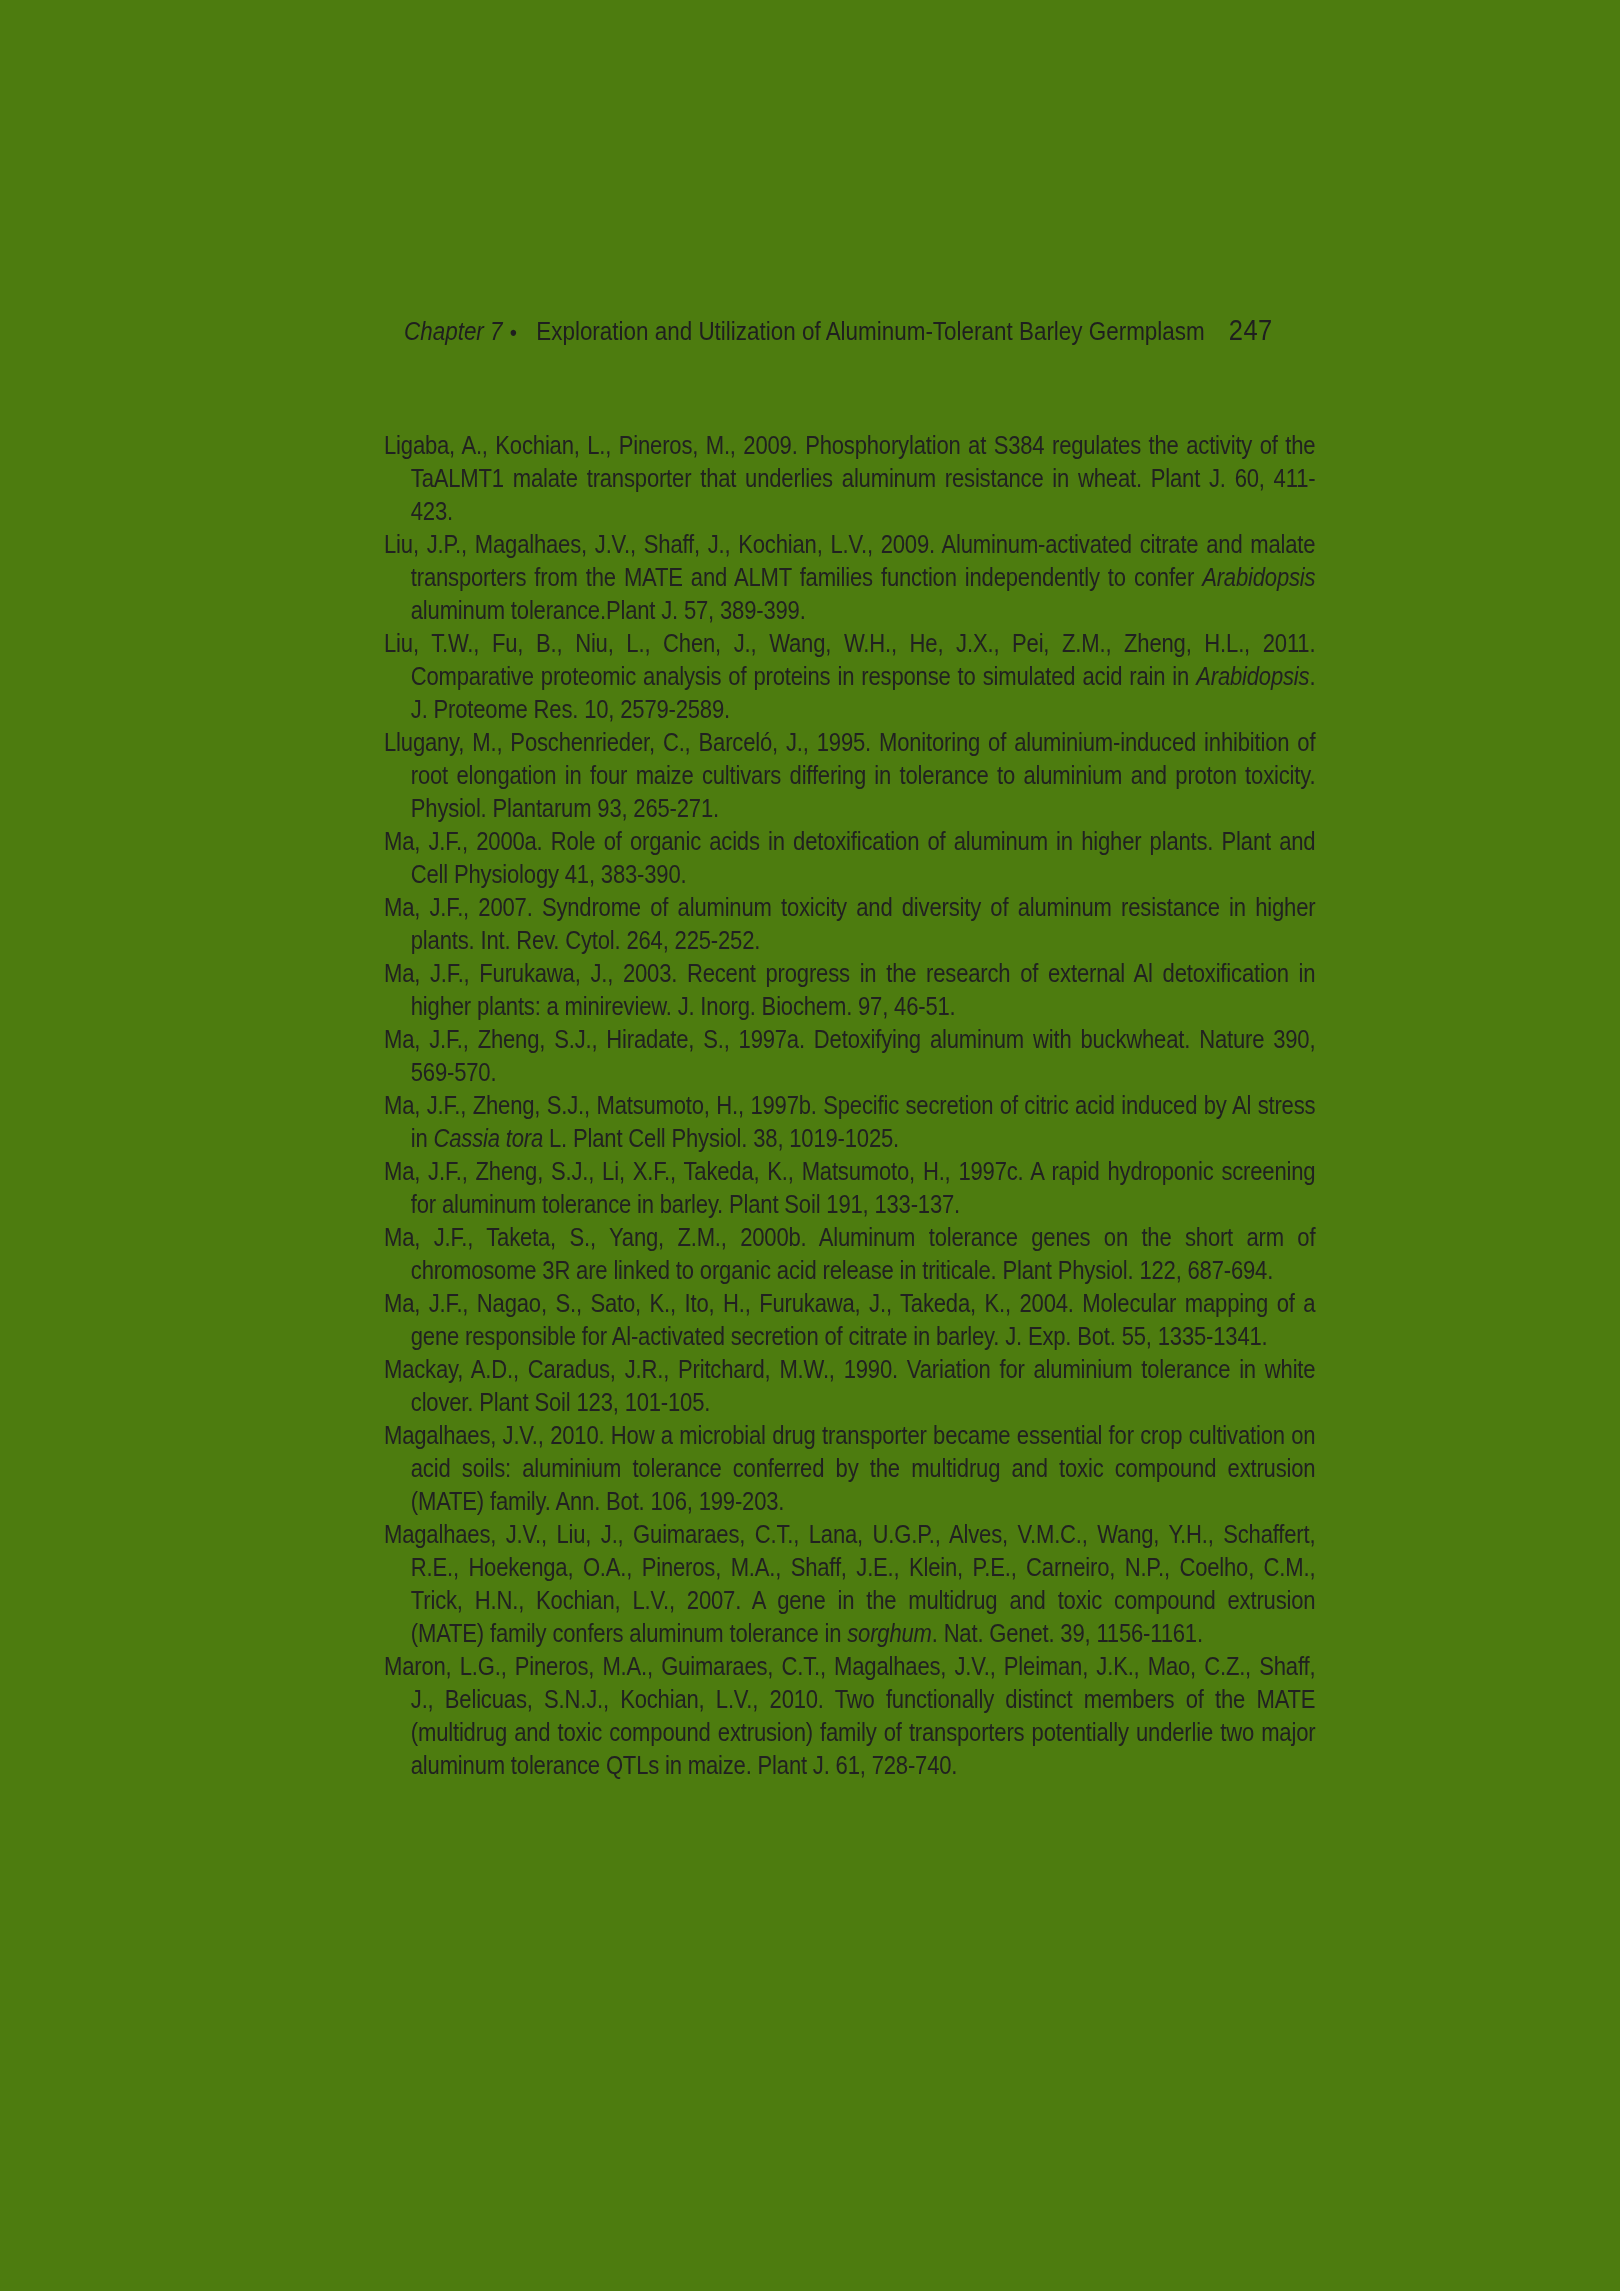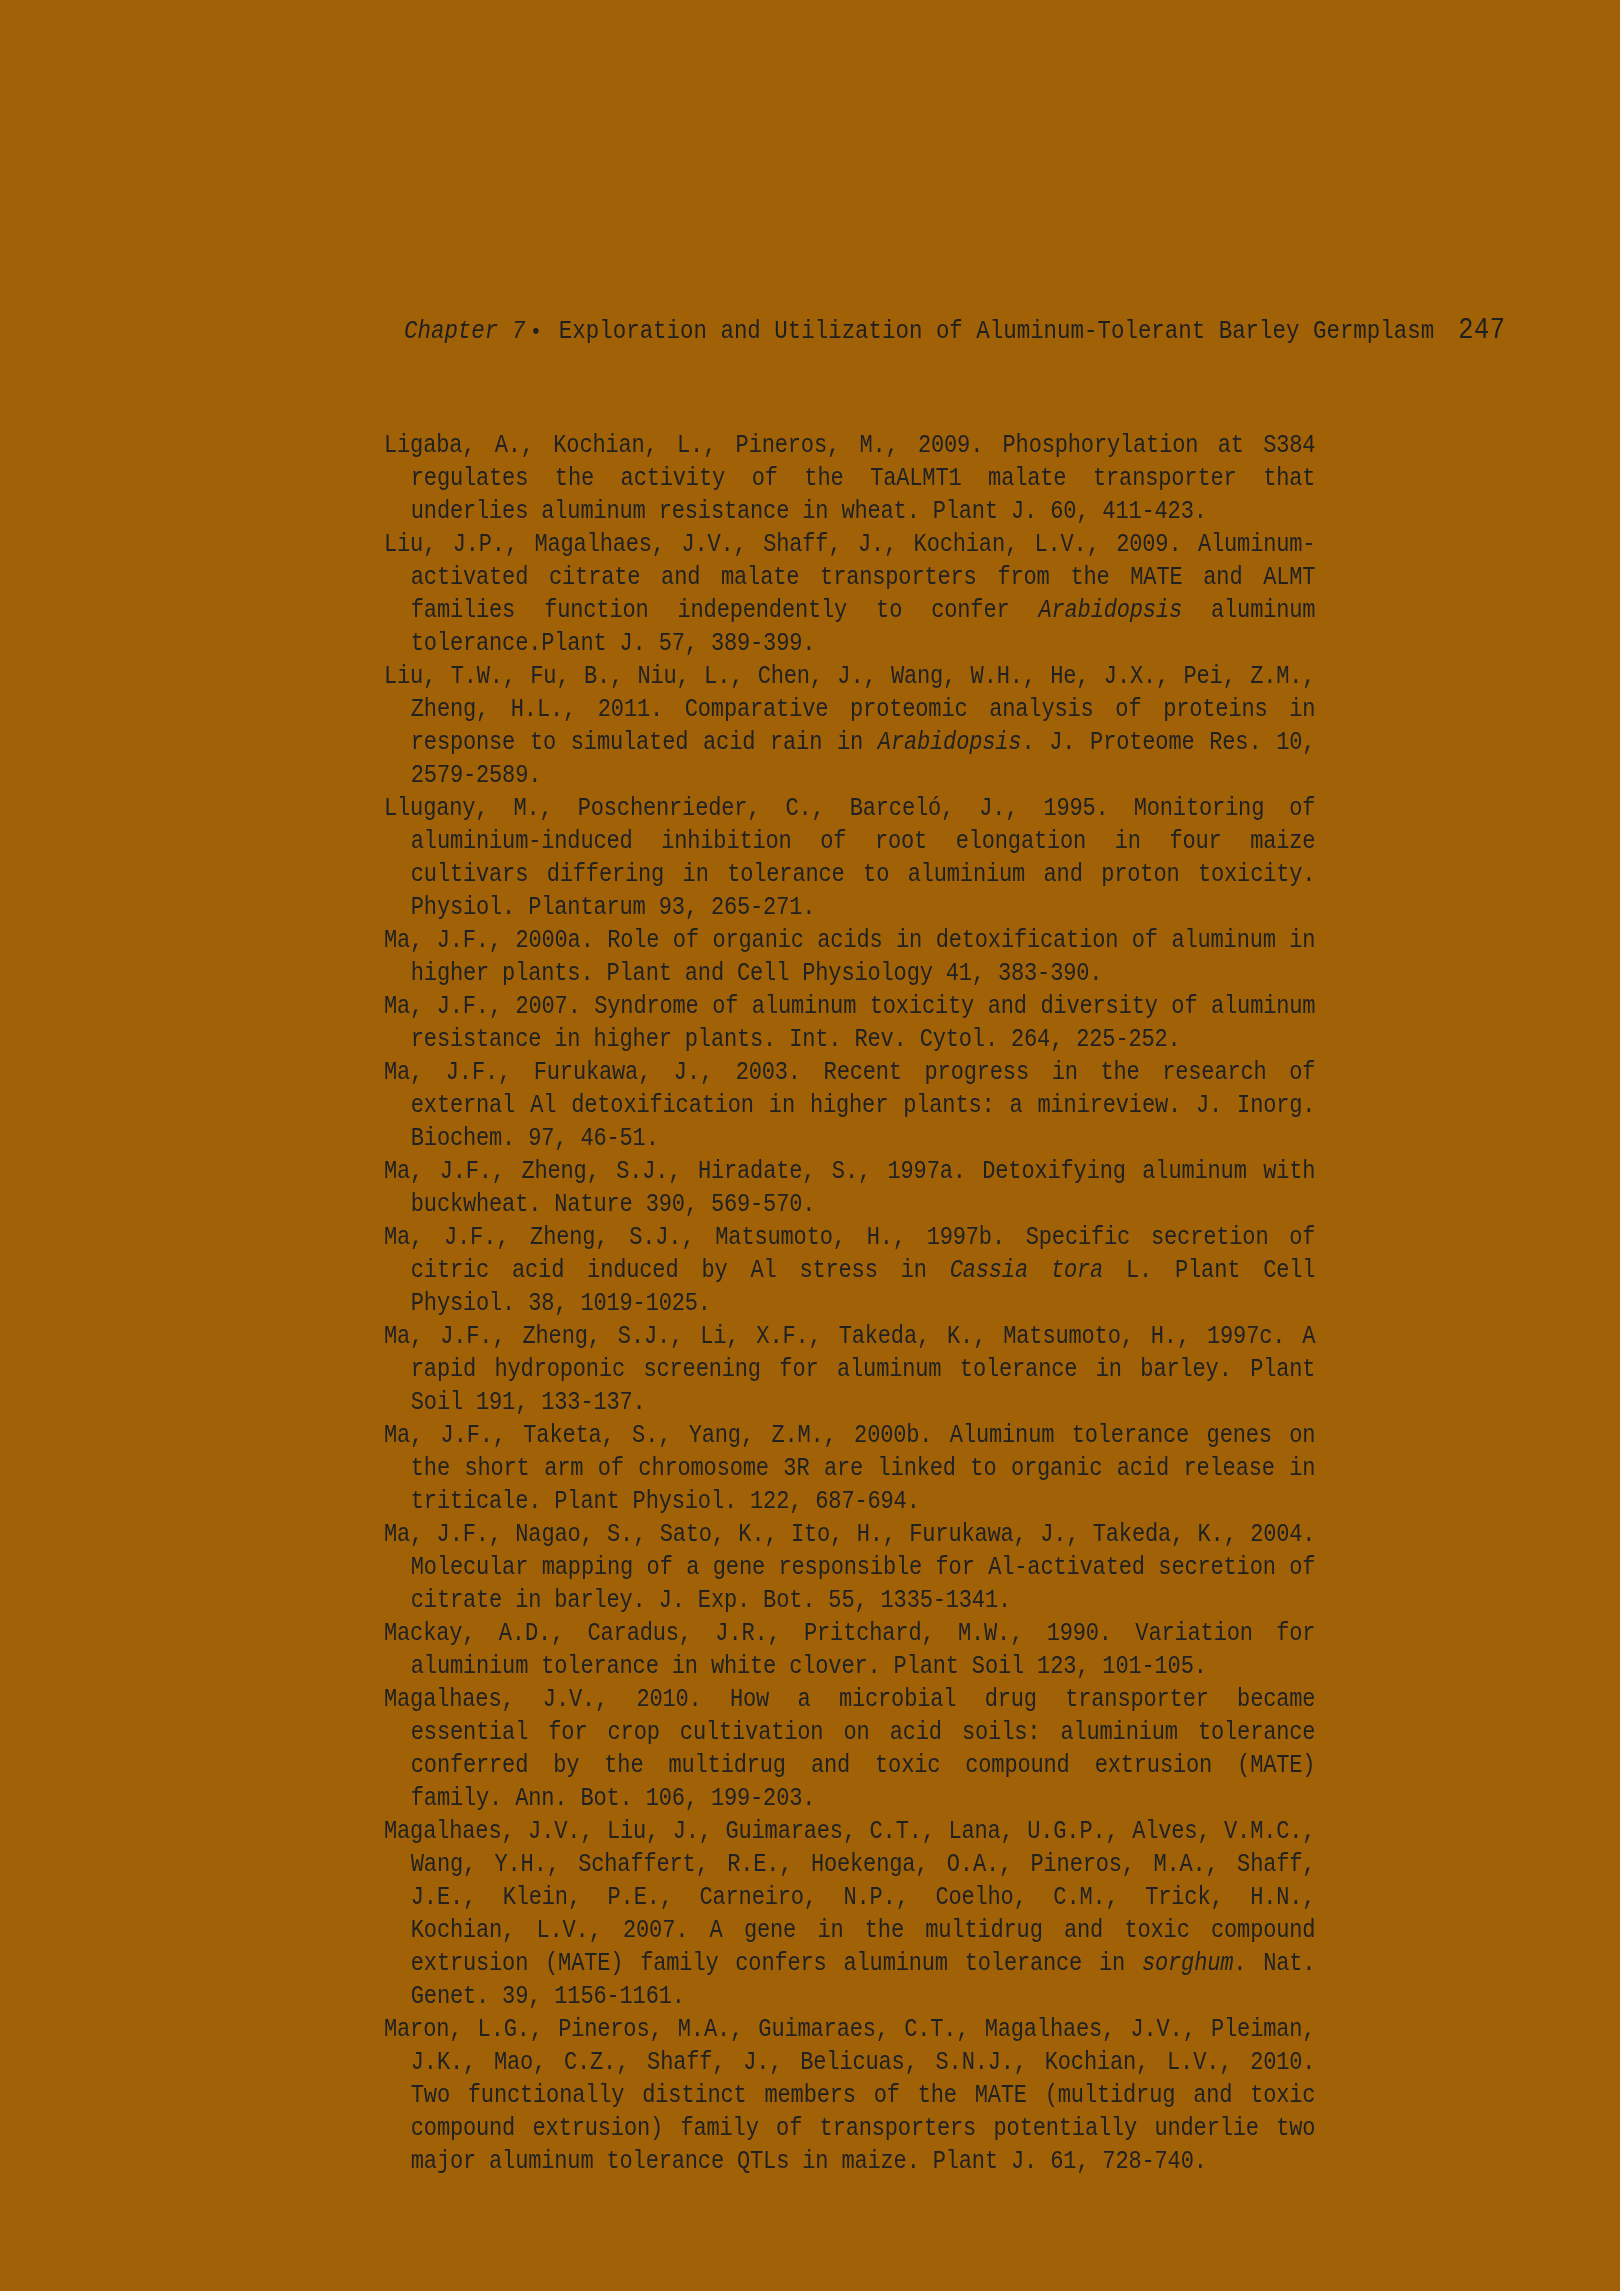--- a/index.html
+++ b/index.html
@@ -11,22 +11,21 @@
     height: 2292px;
     background: #ffffff;
     position: relative;
     font-family: "Liberation Sans", sans-serif;
     color: #222222;
     overflow: hidden;
   }
   .page {
     position: absolute;
     inset: 0;
-    background: #a16207;
-    font-family: Liberation Mono, monospace;
+    background: #4d7c0f;
   }
   
   .running-header {
     position: absolute;
     left: 404px;
     top: 314px;
     white-space: nowrap;
     font-size: 25.5px;
     line-height: 33px;
     transform: scaleX(0.88);

